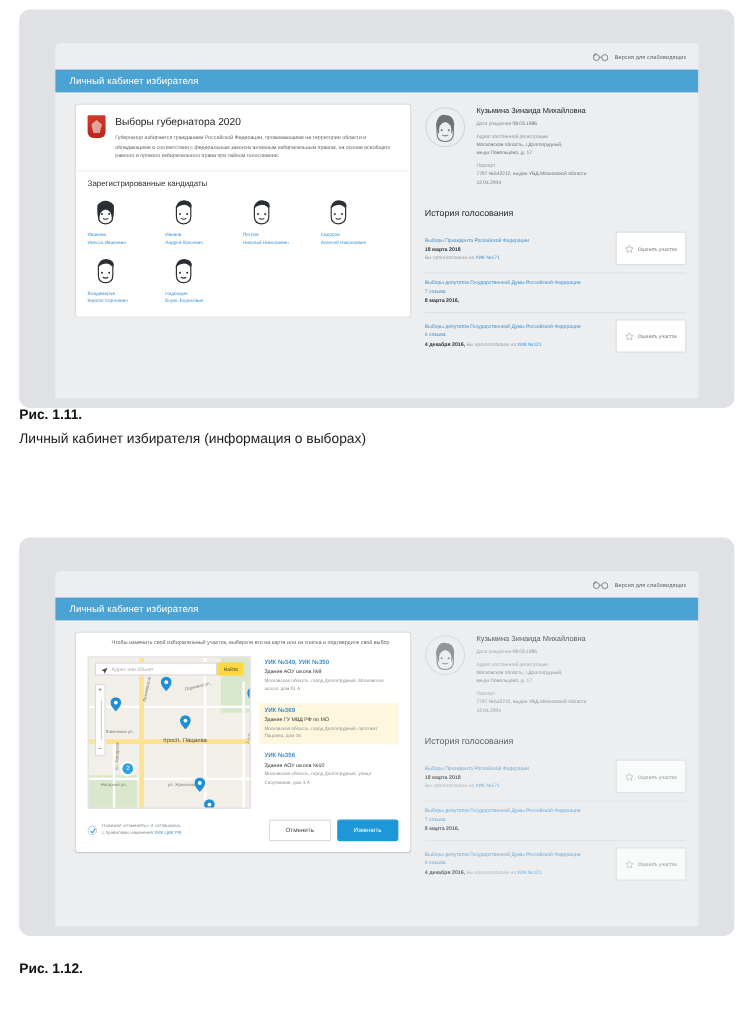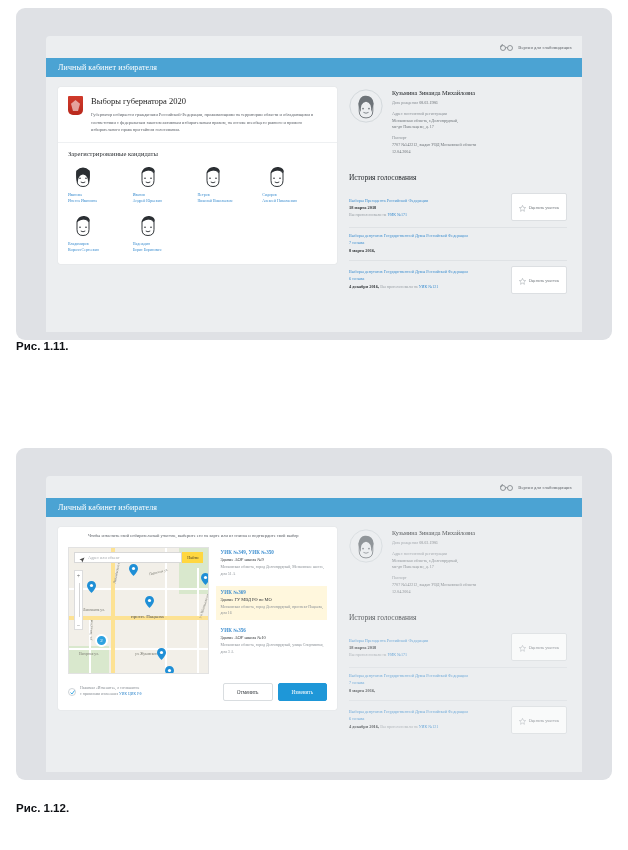--- a/index.html
+++ b/index.html
@@ -16,21 +16,20 @@
   .figure { position: absolute; left: 16px; width: 596px; }
   .fig1 { top: 8px; }
   .fig2 { top: 448px; }
 
   .browser {
     width: 596px; height: 332px;
     background: #dfe1e5;
     border-radius: 9px;
     position: relative;
     overflow: hidden;
-    font-family: Liberation Serif, serif;
   }
   .browser-inner {
     position: absolute; left: 30px; top: 28px;
     width: 536px; height: 296px;
     background: #eceef0;
     border-top-left-radius: 4px;
     overflow: hidden;
   }
 
   
@@ -46,21 +45,21 @@
   
   .lk-header {
     height: 19px;
     background: #4ba3d3;
     display: flex; align-items: center;
     padding-left: 12px;
   }
   .lk-header-title { font-size: 8px; color: #ffffff; letter-spacing: .1px; }
 
   
-  .lk-body { display: flex; padding: 10px 10px 0 12px; gap: 12px; }
+  .lk-body { display: flex; padding: 10px 10px 0 12px; gap: 12px; justify-content: flex-end; }
   .col-left { width: 279px; }
   .col-right { width: 218px; }
 
   
   .card {
     background: #ffffff;
     border-radius: 2px;
     box-shadow: 0 0 1px rgba(0,0,0,.18);
   }
   .card-top { padding: 9px 10px 8px 10px; border-bottom: 1px solid #eef0f2; display:flex; gap:8px; }
@@ -399,20 +398,21 @@
           </div>
 
         </div>
       </div>
     </div>
   </div>
 </div>
 
 <div class="caption cap1">
   <div class="cap-num">Рис. 1.11.</div>
+  <div class="cap-text">Личный кабинет избирателя (информация о выборах)</div>
 </div>
 
 <div class="figure fig2">
   <div class="browser">
     <div class="browser-inner">
 
       <div class="acc-bar">
         <span>
           <svg class="glasses" width="13" height="7" viewBox="0 0 26 14">
             <circle cx="6" cy="8" r="5" fill="none" stroke="#6b7177" stroke-width="1.4"></circle>

